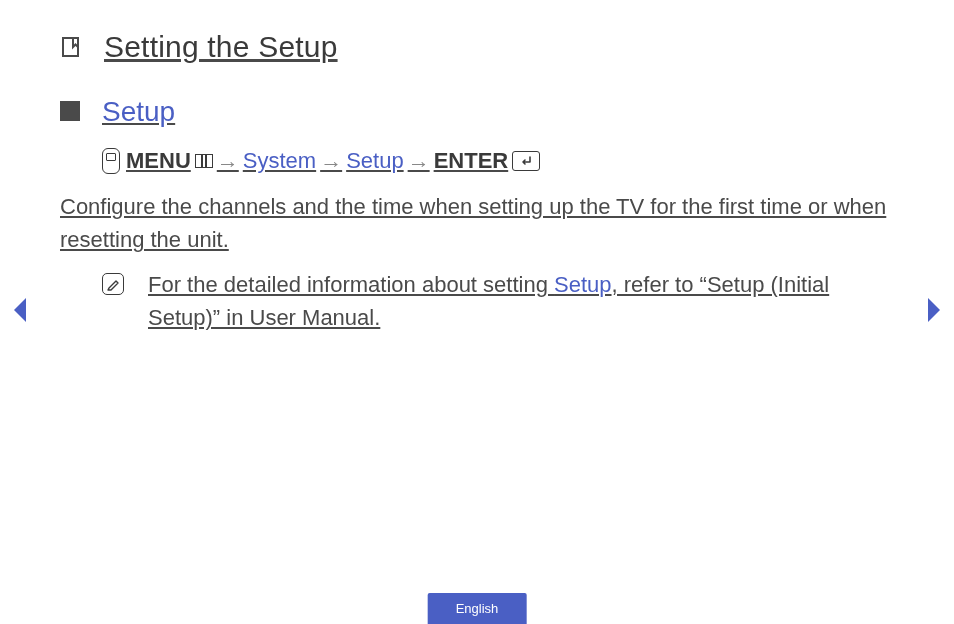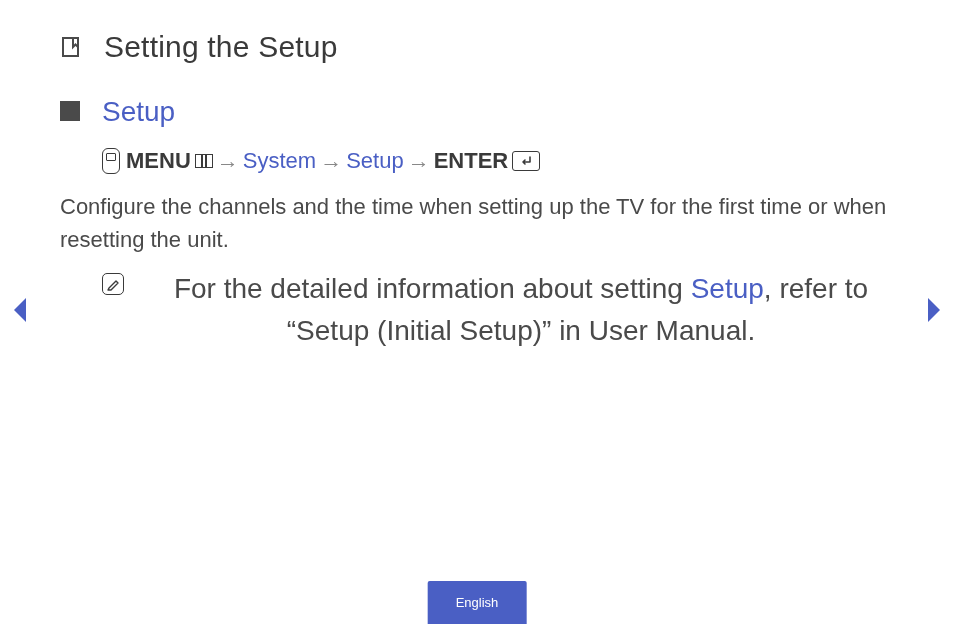--- a/index.html
+++ b/index.html
@@ -11,20 +11,21 @@
       width: 954px;
       height: 624px;
       background: #ffffff;
       font-family: Arial, Helvetica, sans-serif;
       position: relative;
       overflow: hidden;
       color: #4a4a4a;
     }
     .page {
       padding: 30px 60px 0 60px;
+      text-decoration: underline;
     }
     .title-row {
       display: flex;
       align-items: flex-start;
       gap: 22px;
       margin-bottom: 32px;
     }
     .bookmark-icon {
       width: 22px;
       height: 22px;
@@ -141,24 +142,23 @@
       font-size: 22px;
       color: #4a4a4a;
       line-height: 1.5;
       margin-bottom: 12px;
     }
     .note-row {
       margin-left: 42px;
       display: flex;
       align-items: flex-start;
       gap: 24px;
-      font-size: 28px;
+      font-size: 22px;
       color: #4a4a4a;
       line-height: 1.5;
-      text-align: center;
     }
     .note-icon {
       width: 22px;
       height: 22px;
       border: 1.6px solid #3a3a3a;
       border-radius: 5px;
       flex-shrink: 0;
       margin-top: 5px;
       display: flex;
       align-items: center;
@@ -188,21 +188,21 @@
       height: 28px;
     }
     .language-tab {
       position: absolute;
       bottom: 0;
       left: 50%;
       transform: translateX(-50%);
       background: #4a5fc4;
       color: #fff;
       font-size: 13px;
-      padding: 14px 28px;
+      padding: 8px 28px;
       border-radius: 2px 2px 0 0;
     }
   </style>
 </head>
 <body>
 
 <div class="page">
 
   <div class="title-row">
     <span class="bookmark-icon">

